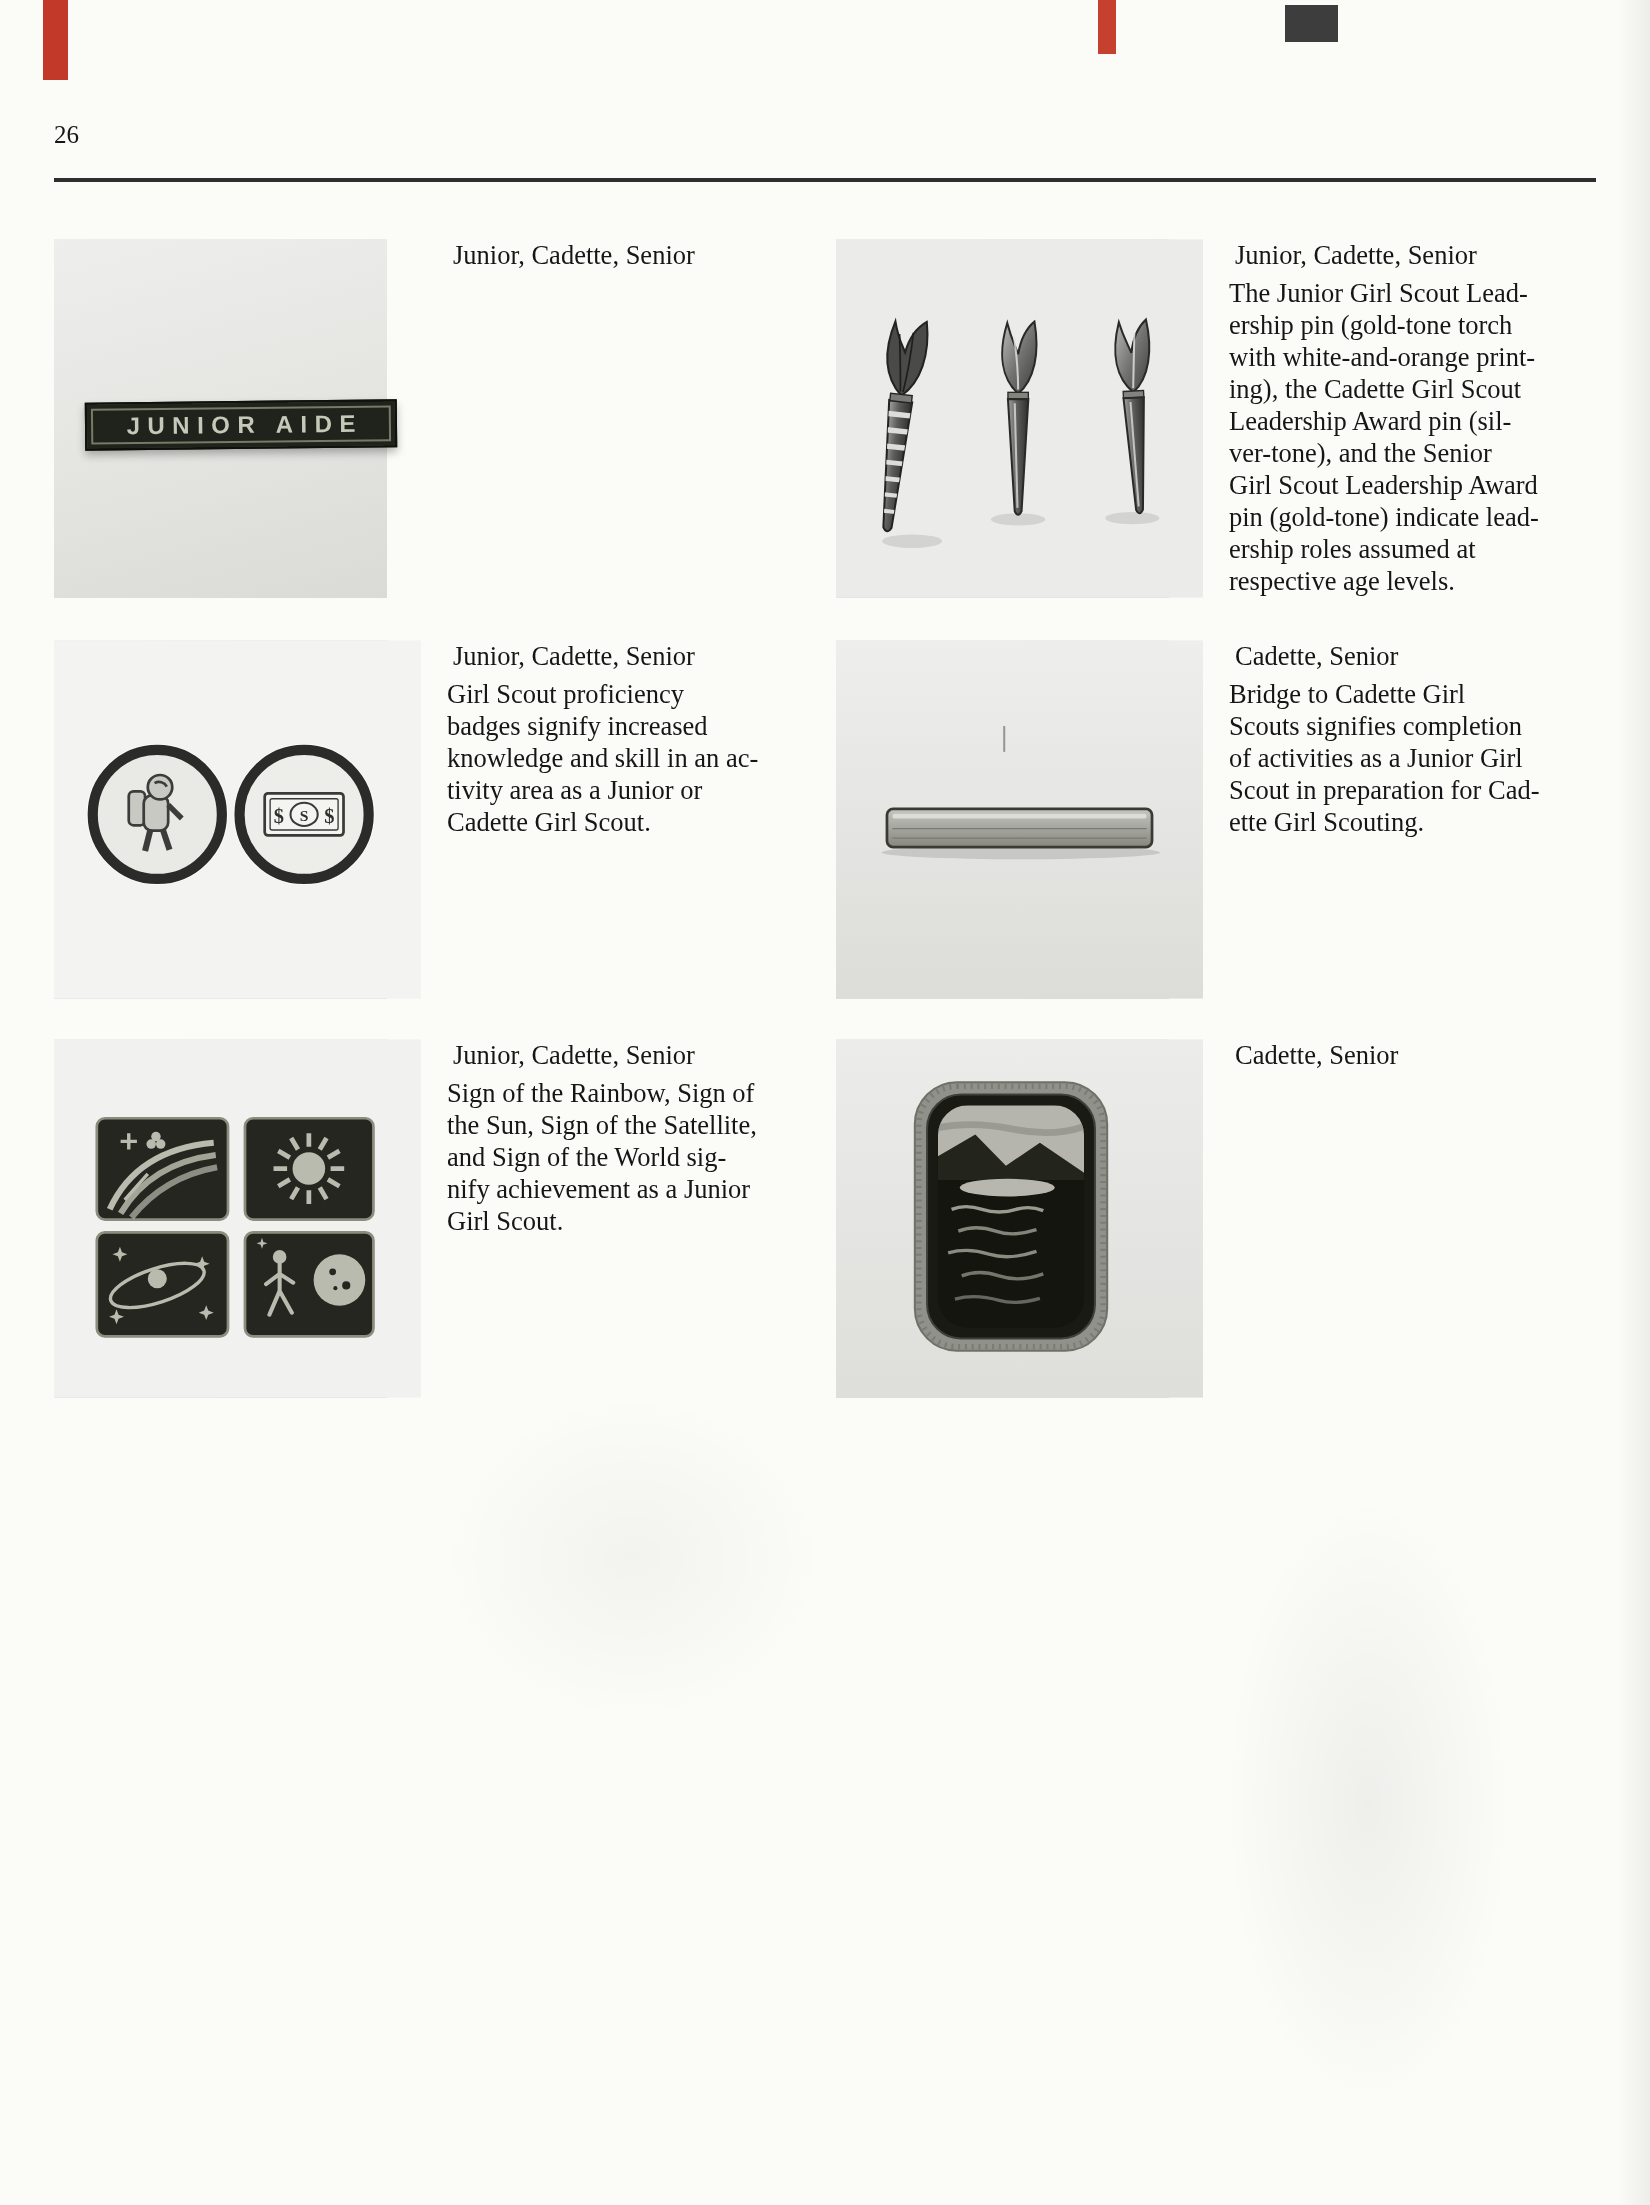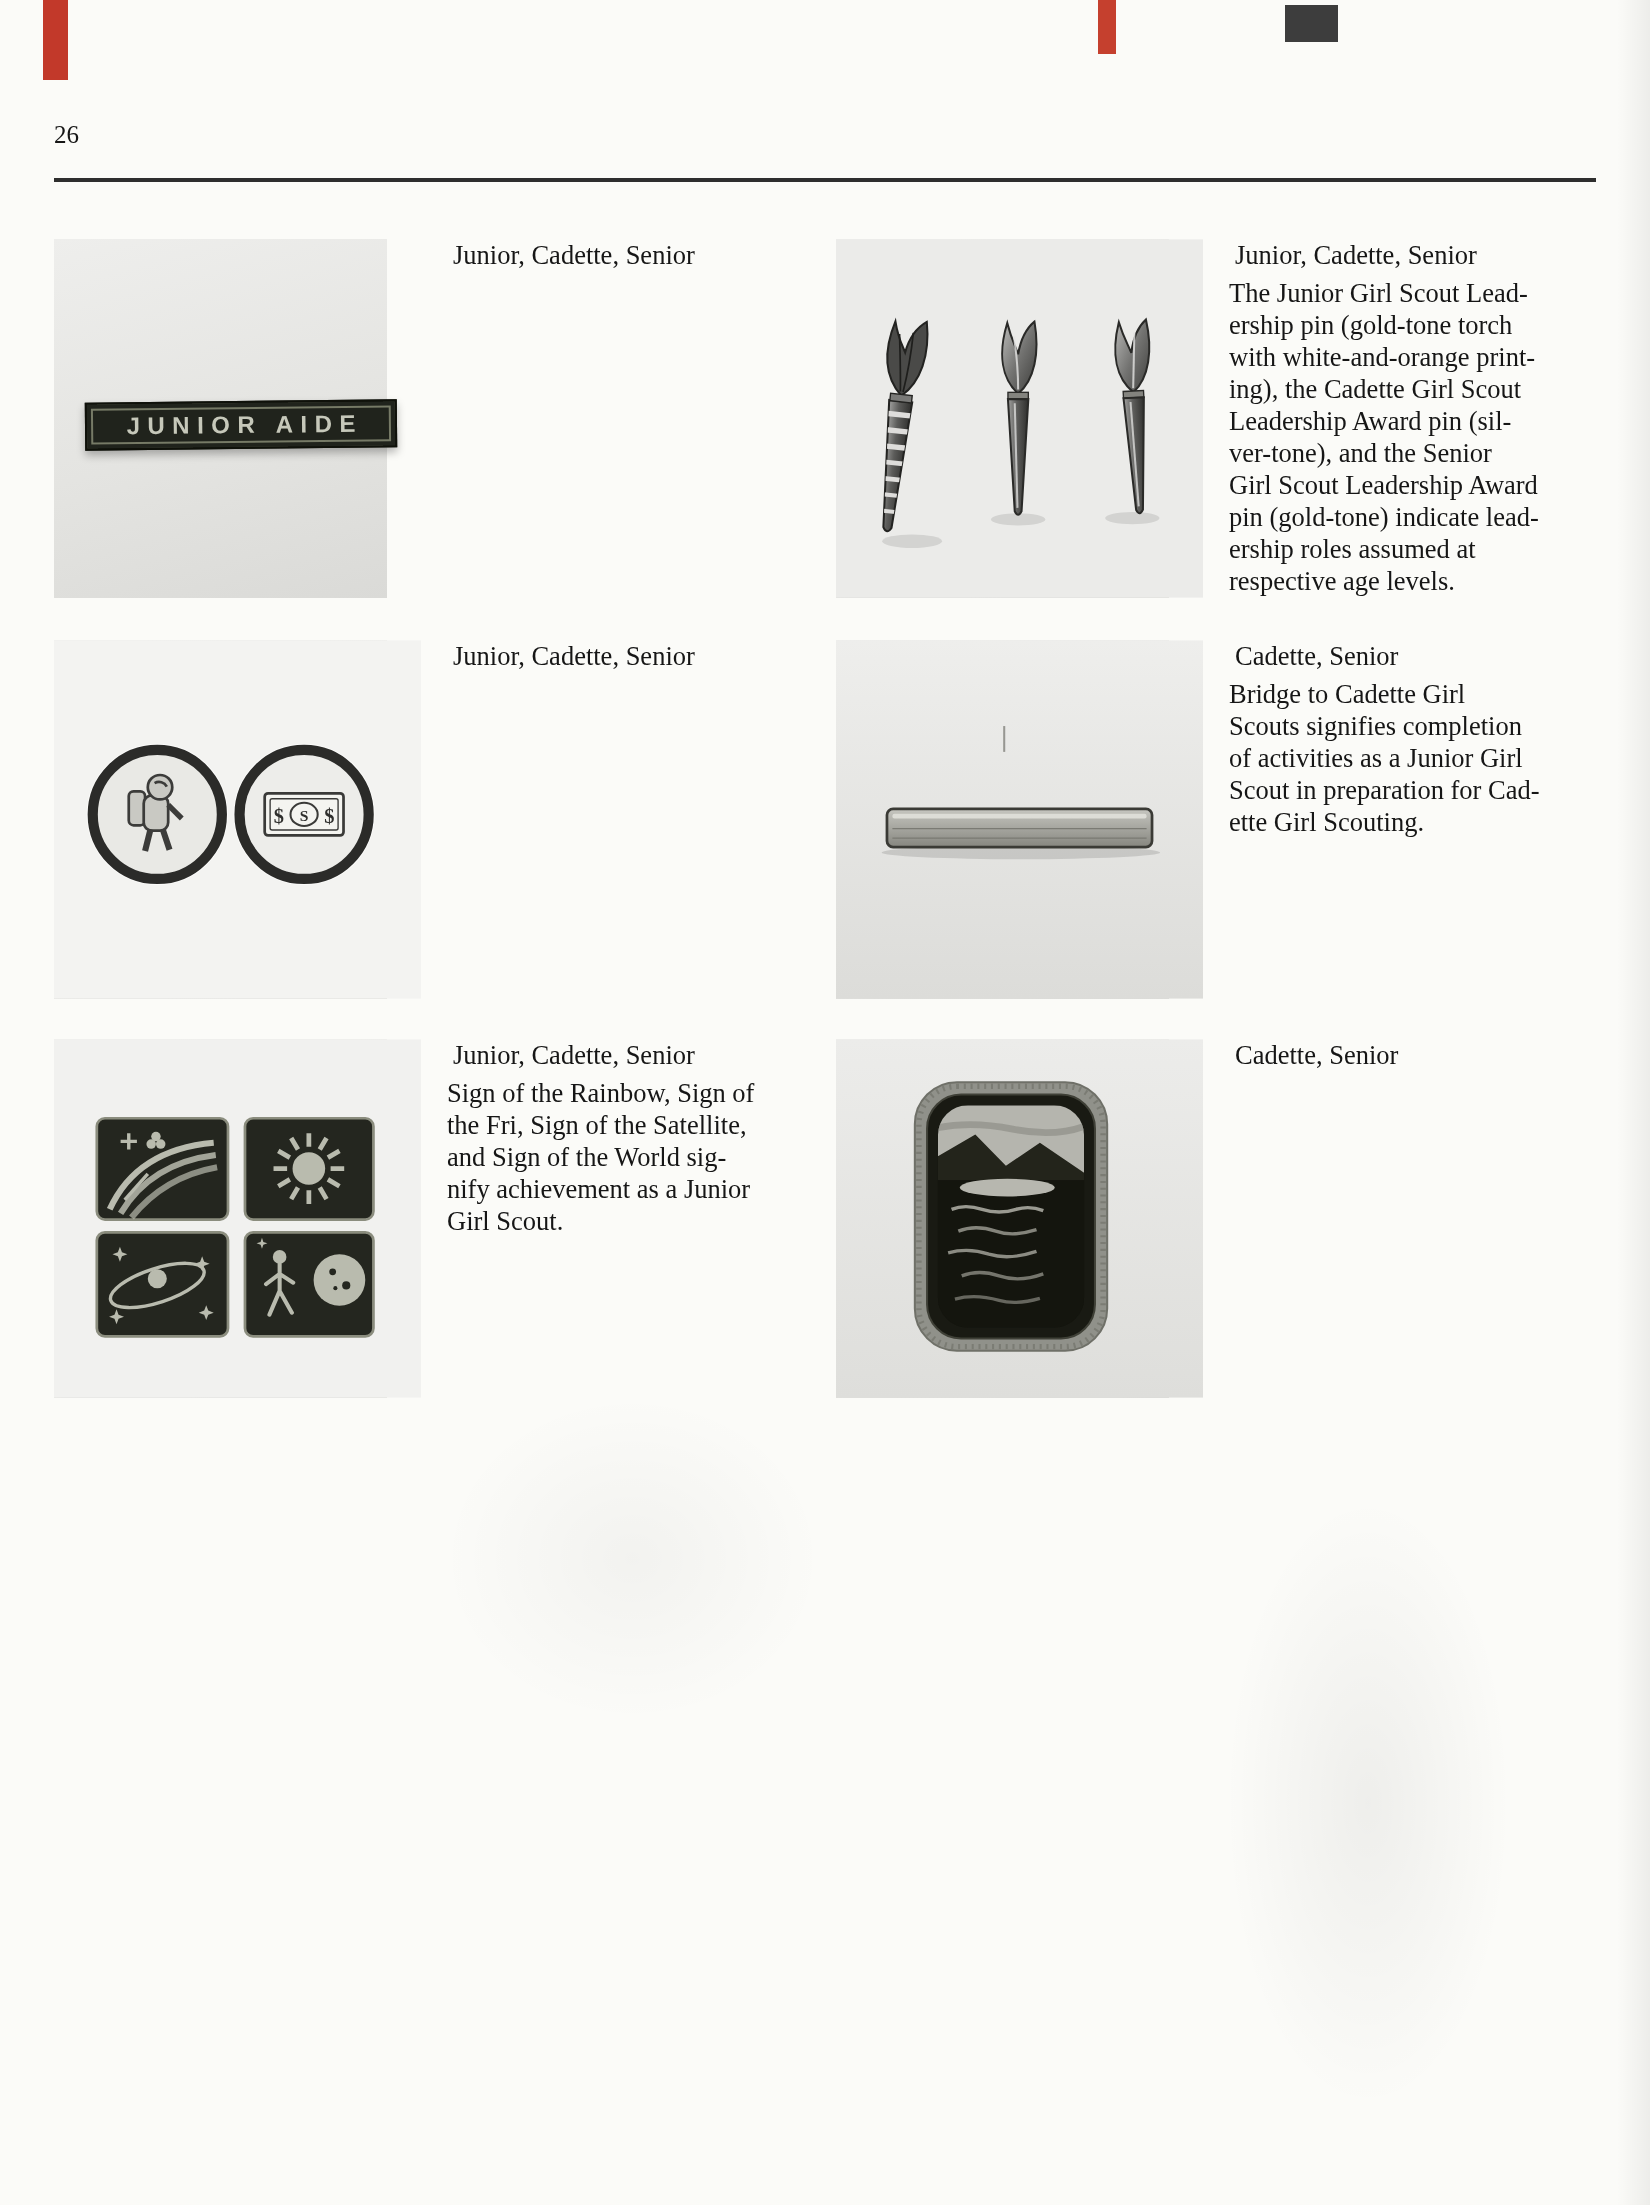--- a/index.html
+++ b/index.html
@@ -169,20 +169,25 @@
         <rect x="318" y="233" width="100" height="46" rx="3" fill="none" stroke="#3a3a38" stroke-width="2"></rect>
         <ellipse cx="368" cy="256" rx="20" ry="17" fill="none" stroke="#3a3a38" stroke-width="3"></ellipse>
         <text x="331" y="268" text-anchor="middle" font-size="30" font-weight="bold" fill="#2f2f2d">$</text>
         <text x="405" y="268" text-anchor="middle" font-size="30" font-weight="bold" fill="#2f2f2d">$</text>
         <text x="368" y="265" text-anchor="middle" font-size="23" font-weight="bold" fill="#2f2f2d">S</text>
       </g>
     </svg>
   </div>
   <div class="text pos-t3">
     <h3>Junior, Cadette, Senior</h3>
+    <p>Girl Scout proficiency
+badges signify increased
+knowledge and skill in an ac-
+tivity area as a Junior or
+Cadette Girl Scout.</p>
   </div>
 
   <div class="photo pos-p4">
     <svg viewBox="0 0 540 527" width="367" height="359">
       <defs>
         <linearGradient id="barG" x1="0" y1="0" x2="0" y2="1">
           <stop offset="0" stop-color="#c6c6c0"></stop>
             <stop offset="1" stop-color="#86867f"></stop>
         </linearGradient>
         <linearGradient id="p4bg" x1="0" y1="0" x2="0" y2="1">
@@ -250,21 +255,21 @@
           <circle cx="414" cy="366" r="3" fill="#24261f"></circle>
         <circle cx="332" cy="320" r="10" fill="#b9bbae"></circle>
         <path d="M332 330 L332 370 M332 345 L312 360 M332 345 L352 358 M332 370 L317 405 M332 370 L350 402" stroke="#b9bbae" stroke-width="6" fill="none" stroke-linecap="round"></path>
         <path transform="translate(306,300)" d="M0 -8 L2 -2 L8 0 L2 2 L0 8 L-2 2 L-8 0 L-2 -2 Z" fill="#b9bbae"></path>
       </g>
     </svg>
   </div>
   <div class="text pos-t5">
     <h3>Junior, Cadette, Senior</h3>
     <p>Sign of the Rainbow, Sign of
-the Fri, Sign of the Satellite,
+the Sun, Sign of the Satellite,
 and Sign of the World sig-
 nify achievement as a Junior
 Girl Scout.</p>
   </div>
 
   <div class="photo pos-p6">
     <svg viewBox="0 0 540 527" width="367" height="359">
       <defs>
         <linearGradient id="p6bg" x1="0" y1="0" x2="0" y2="1">
           <stop offset="0" stop-color="#ececea"></stop>

